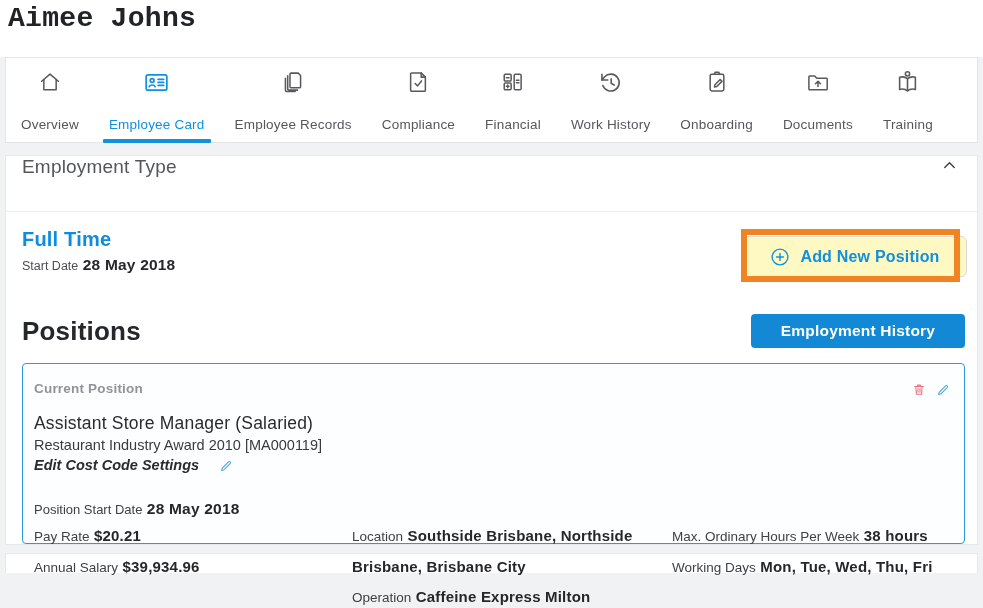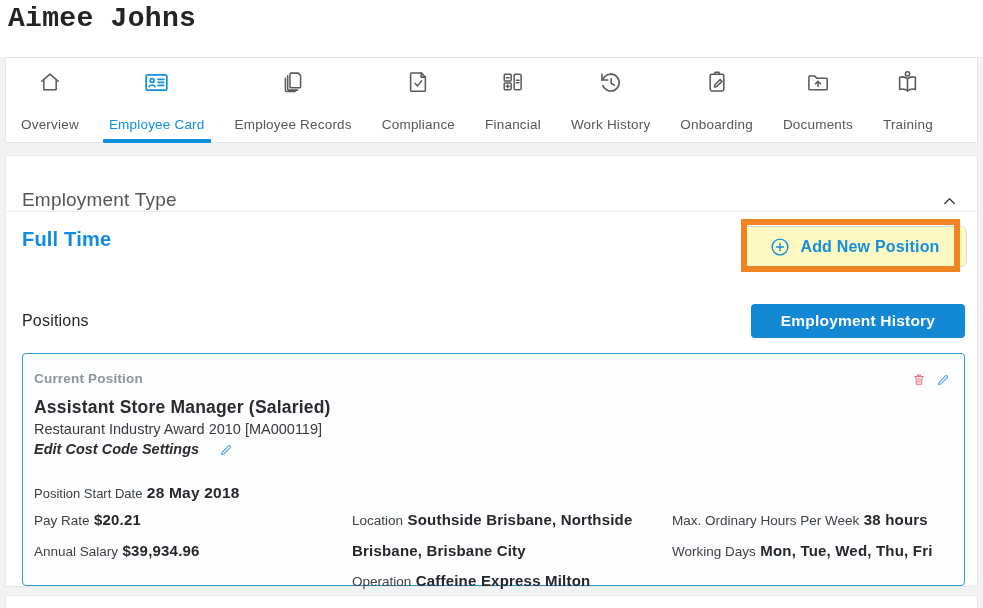--- a/index.html
+++ b/index.html
@@ -32,29 +32,29 @@
   .tab.active::after {
     content:""; position:absolute; left:9px; right:9px; bottom:-1px;
     height:4px; background:#1090dd; border-radius:1px;
   }
 
   
   .section-card {
     margin:12px 5px 0; background:#fff; border:1px solid #e7e8ea;
   }
   .section-header {
-    height:56px; display:flex; align-items:flex-end; justify-content:space-between;
+    height:56px; display:flex; align-items:flex-start; justify-content:space-between;
     padding:0 18px 0 16px; border-bottom:1px solid #ededef;
   }
   .section-title { font-size:19px; color:#54565a; letter-spacing:.2px; }
   .collapse-btn { background:none; border:none; cursor:pointer; color:#3c3d40; display:flex; }
 
   .section-body { position:relative; padding:14px 8px 0 16px; }
 
-  .row-top { display:flex; justify-content:space-between; align-items:flex-start; }
+  .row-top { display:flex; justify-content:space-between; align-items:flex-end; }
   .fulltime { font-size:20px; font-weight:700; color:#0d8ce2; letter-spacing:.2px; line-height:26px; }
   .startdate-line { margin-top:2px; line-height:22px; }
   .lbl { font-size:13px; color:#3f4145; }
   .lbl-sm { font-size:12.5px; color:#4c4e52; }
   .val { font-size:15.5px; font-weight:600; color:#26272b; letter-spacing:.2px; }
 
   .add-btn-wrap { position:relative; margin-right:2px; }
   .add-btn {
     width:225px; height:41px; background:#fef9c3; border:1px solid #d9dadc; border-radius:6px;
     display:flex; align-items:center; justify-content:center; gap:9px;
@@ -62,35 +62,35 @@
   }
   .attention-highlight {
     position:absolute; left:-1px; top:-7px; width:219px; height:53px;
     border:6px solid #f08322; pointer-events:none; z-index:3;
   }
 
   .positions-row {
     display:flex; justify-content:space-between; align-items:center;
     margin-top:37px; padding-right:4px;
   }
-  .positions-title { font-size:16px; font-weight:400; color:#26272b; letter-spacing:.2px; }
+  .positions-title { font-size:26px; font-weight:700; color:#26272b; letter-spacing:.2px; }
   .history-btn {
     width:214px; height:34px; background:#1389d6; border:none; border-radius:4px;
     color:#fff; font-size:15.5px; font-weight:600; font-family:inherit; cursor:pointer; letter-spacing:.2px;
   }
 
   
   .pos-card {
     margin:15px 4px 0 0; border:1.5px solid #2e9ad3; border-radius:4px;
-    background:#fcfeff; padding:16px 10px 14px 11px; position:relative; height:233px;
+    background:#fcfeff; padding:16px 10px 14px 11px; position:relative; height:181px;
   }
   .pos-actions { position:absolute; top:18px; right:14px; display:flex; gap:10px; align-items:center; }
   .icon-btn { background:none; border:none; cursor:pointer; padding:0; display:flex; }
   .pos-badge { font-size:13.5px; font-weight:600; color:#909398; letter-spacing:.2px; line-height:18px; }
-  .pos-title { font-size:17.5px; font-weight:700; color:#2a2b2f; letter-spacing:.2px; line-height:24px; margin-top:7px; }
+  .pos-title { font-size:17.5px; font-weight:400; color:#2a2b2f; letter-spacing:.2px; line-height:24px; margin-top:13px; }
   .pos-award { font-size:14.5px; color:#3a3b3f; line-height:20px; }
   .edit-cc {
     font-size:14.5px; font-style:italic; font-weight:600; color:#2a2b2f;
     line-height:21px; cursor:pointer; display:inline-flex; align-items:center; gap:20px;
   }
   .psd-row { margin-top:22px; line-height:22px; }
 
   .fields-grid {
     display:grid; grid-template-columns:318px 320px 1fr;
   }
@@ -226,20 +226,24 @@
         </svg>
       </span>
     </button>
   </div>
 
   <div class="section-body">
 
     <div class="row-top">
       <div>
         <div class="fulltime">Full Time</div>
+        <div class="startdate-line">
+          <span class="lbl-sm">Start Date</span>
+          <span class="val">28 May 2018</span>
+        </div>
       </div>
 
       <div class="add-btn-wrap">
         <button class="add-btn">
           <span>
             <svg width="22" height="22" viewBox="0 0 24 24" fill="none" stroke="#1090dd" stroke-width="1.5" stroke-linecap="round">
               <circle cx="12" cy="12" r="8.6"></circle>
                 <path d="M12 8.2v7.6M8.2 12h7.6"></path>
             </svg>
           </span>

